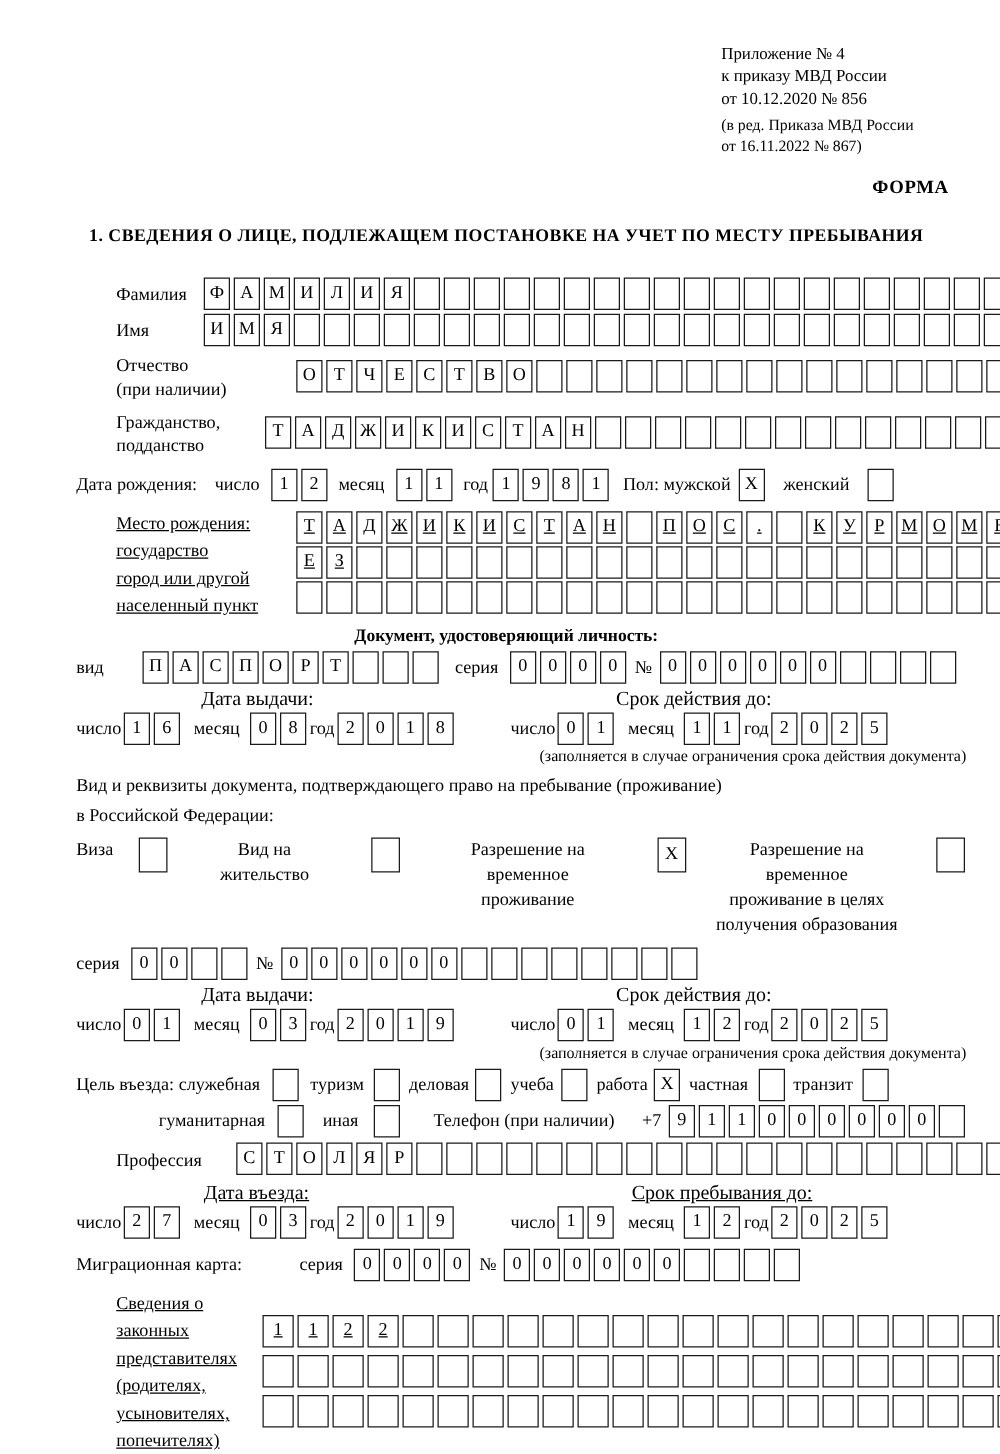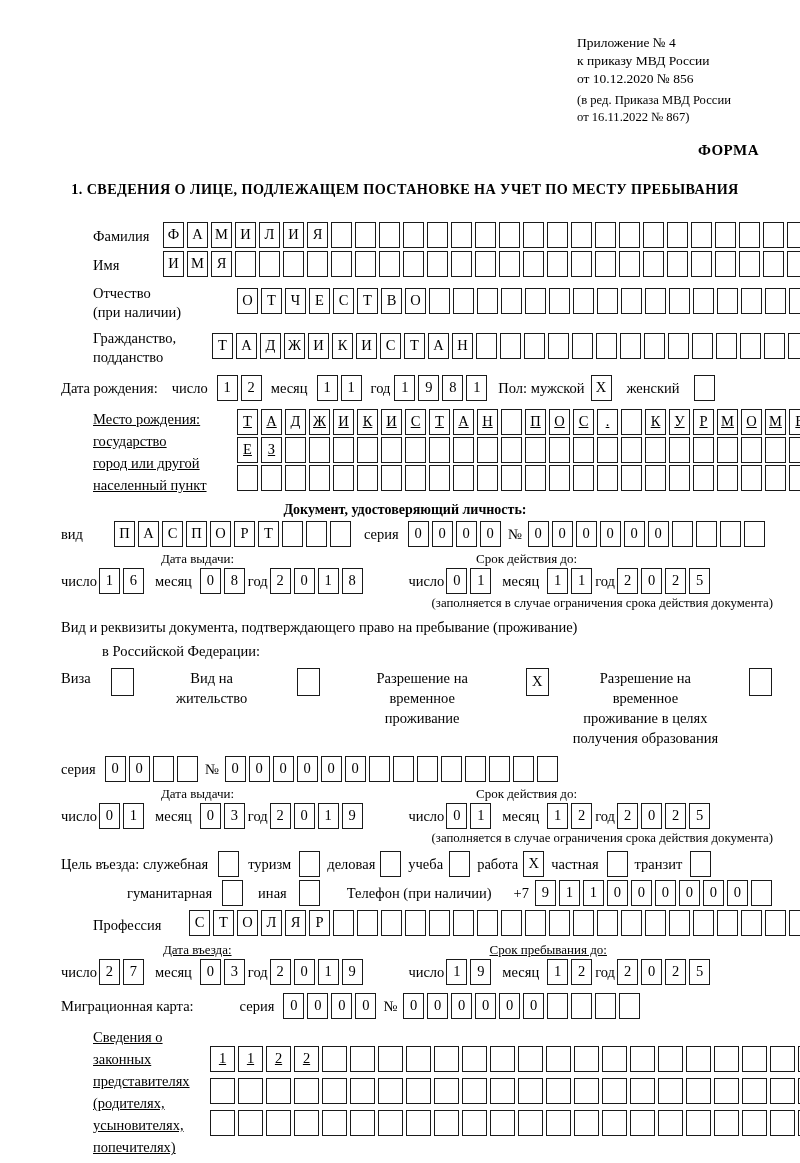--- a/index.html
+++ b/index.html
@@ -26,21 +26,21 @@
     background:#fff;
   }
   .wide .cell{width:25px;}
   .cbxw .cell{width:23px;height:28px;line-height:25px;}
   .w70{width:70px;} .w144{width:144px;} .w119{width:119px;} .w53{width:53px;} .w96{width:96px;} .w117{width:117px;}
   .lh22{line-height:22px;padding-top:1px;}
   .colcells .cells{margin-bottom:2px;}
   .t{font-size:14.5px;line-height:26px;flex:none;}
   .inrow{display:flex;align-items:flex-start;margin-top:3px;}
   .dochead{text-align:center;font-weight:bold;font-size:14px;margin-top:6px;margin-left:-26px;}
-  .dlbls{display:flex;font-size:13px;margin-top:4px;}
+  .dlbls{display:flex;font-size:16px;margin-top:4px;}
   .dates{display:flex;margin-top:1px;align-items:flex-start;}
   .dg{display:flex;align-items:flex-start;}
   .note{text-align:right;font-size:12.8px;margin-top:2px;padding-right:2px;}
   .plain{font-size:14.5px;margin-top:6px;line-height:1.5;}
   .opts{display:flex;margin-top:6px;font-size:14.5px;align-items:flex-start;}
   .opt{display:flex;align-items:flex-start;gap:16px;}
   .opt .txt{text-align:center;line-height:20px;white-space:pre-line;}
   .mt6{margin-top:6px;text-decoration:underline;} .mt8{margin-top:8px;}
 </style>
 </head>
@@ -383,21 +383,21 @@
           <span class="cell">2</span>
           <span class="cell">0</span>
           <span class="cell">2</span>
           <span class="cell">5</span>
         </span>
     </div>
   </div>
   <div class="note">(заполняется в случае ограничения срока действия документа)</div>
 
   <div class="plain">Вид и реквизиты документа, подтверждающего право на пребывание (проживание)</div>
-  <div class="plain" style="margin-top:2px;margin-left:41px;">в Российской Федерации:</div>
+  <div class="plain" style="margin-top:2px;">в Российской Федерации:</div>
   <div class="opts">
     <div class="opt" style="margin-right:20px;">
       <span class="txt">Виза</span>
       <span class="cells cbxw" style="margin-left:4px;">
           <span class="cell"></span>
         </span>
     </div>
     <div class="opt" style="margin-right:24px;">
       <span class="txt">Вид на жительство</span>
       <span class="cells cbxw" style="margin-left:14px;">

